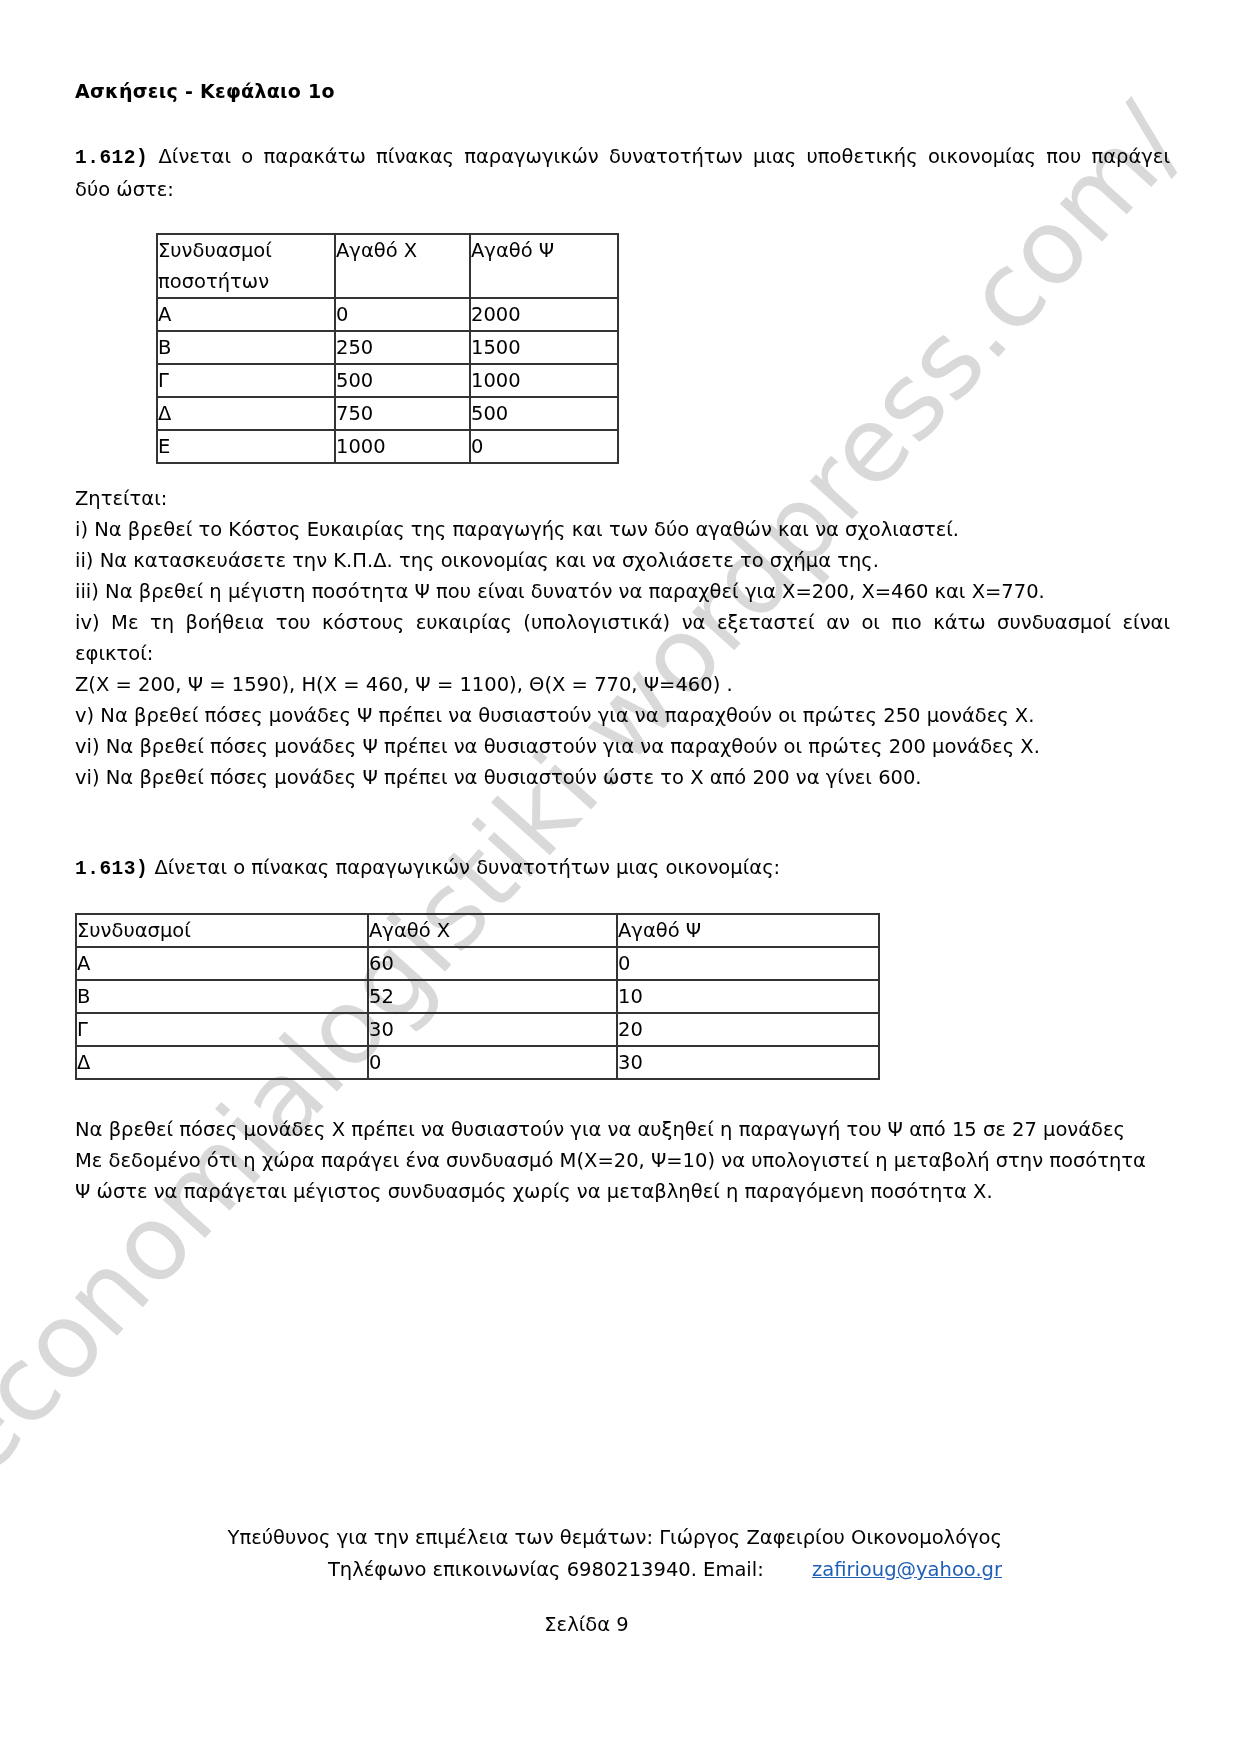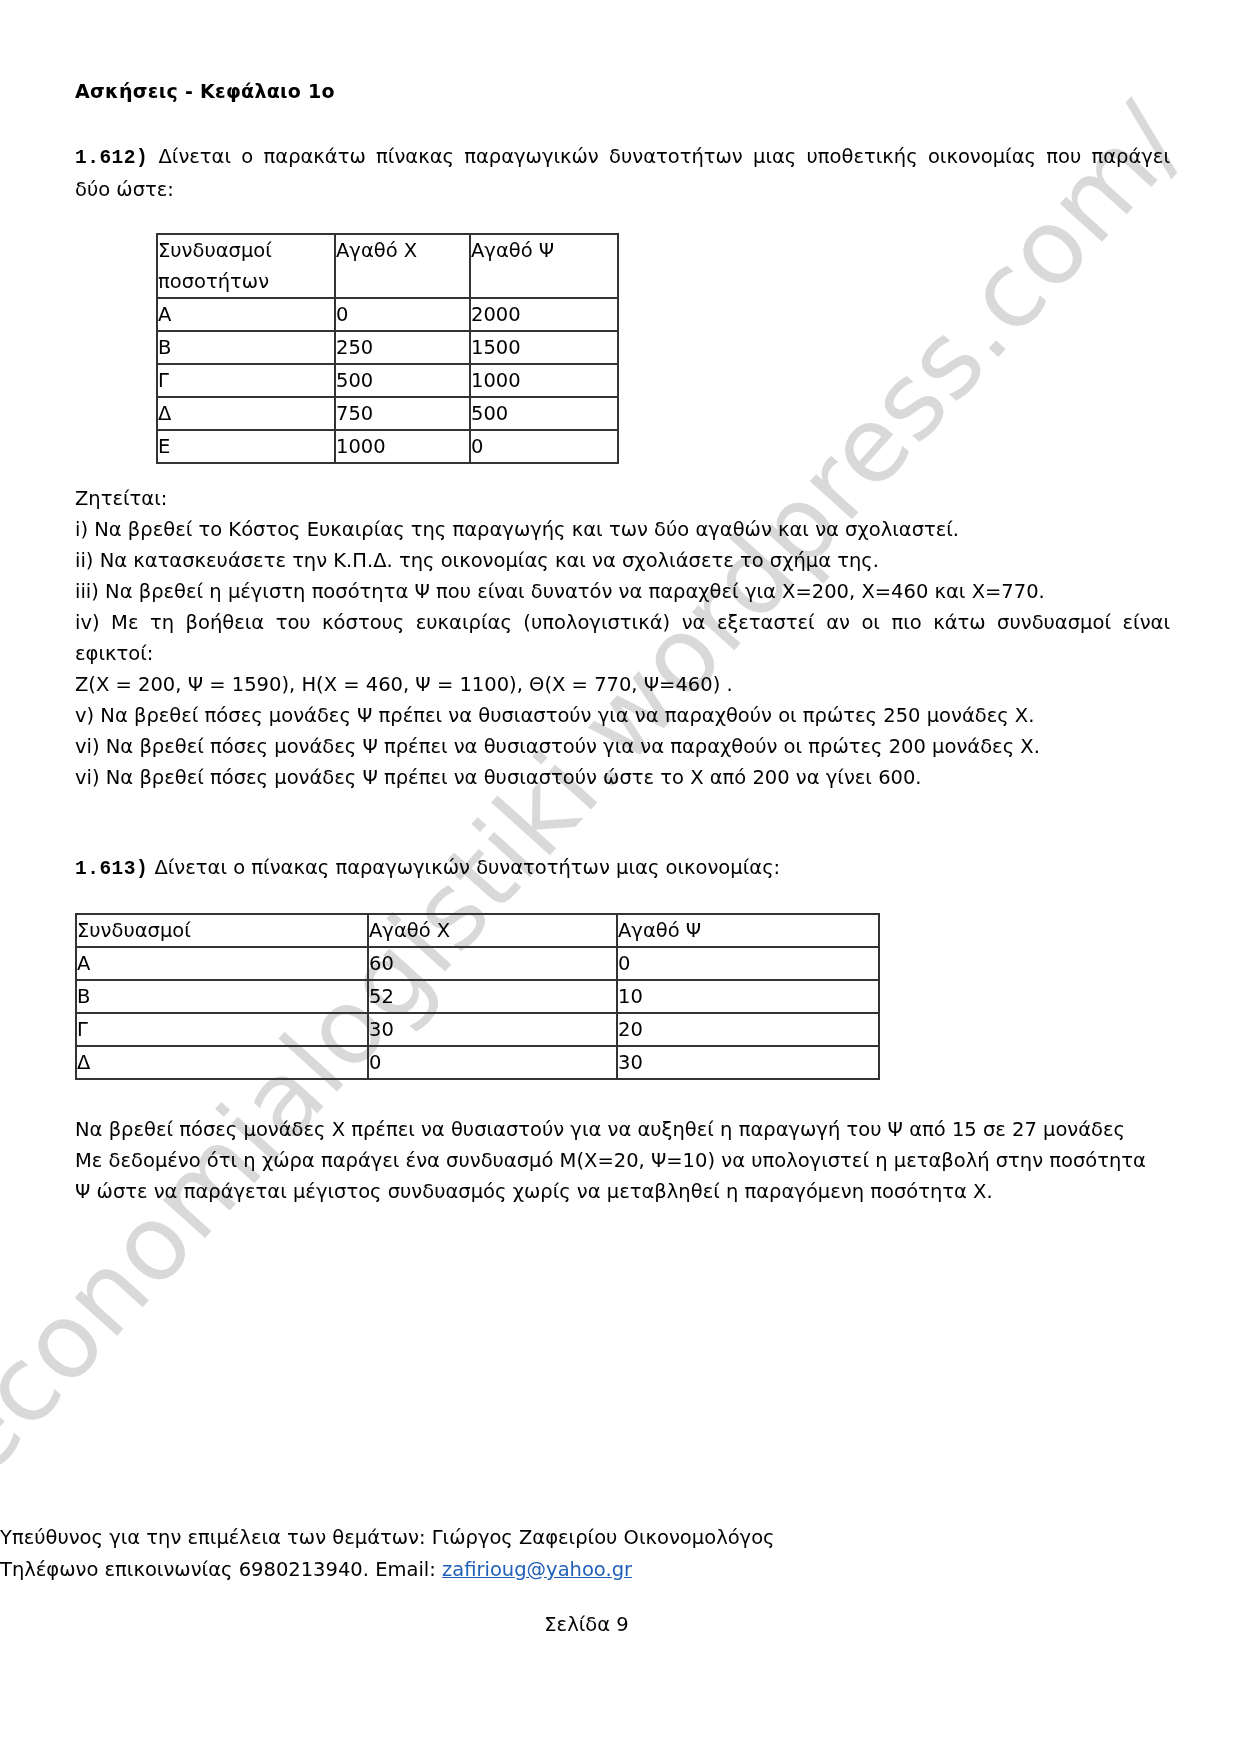--- a/index.html
+++ b/index.html
@@ -94,28 +94,29 @@
     .table-2 td { height: 31px; line-height: 30px; }
     .table-2 .c1 { width: 290px; }
     .table-2 .c2 { width: 247px; }
     .table-2 .c3 { width: 260px; }
 
     .footer {
       position: absolute;
       top: 1522px;
       left: 0;
       width: 1002px;
-      text-align: left;
+      text-align: right;
       font-size: 19.5px;
       line-height: 32px;
       z-index: 1;
     }
     .footer .email-link {
       color: #1f5fb8;
       text-decoration: underline;
+      margin-left: 42px;
     }
     .page-number {
       position: absolute;
       top: 1613px;
       left: 0;
       width: 1173px;
       text-align: center;
       font-size: 19.5px;
       z-index: 1;
     }

